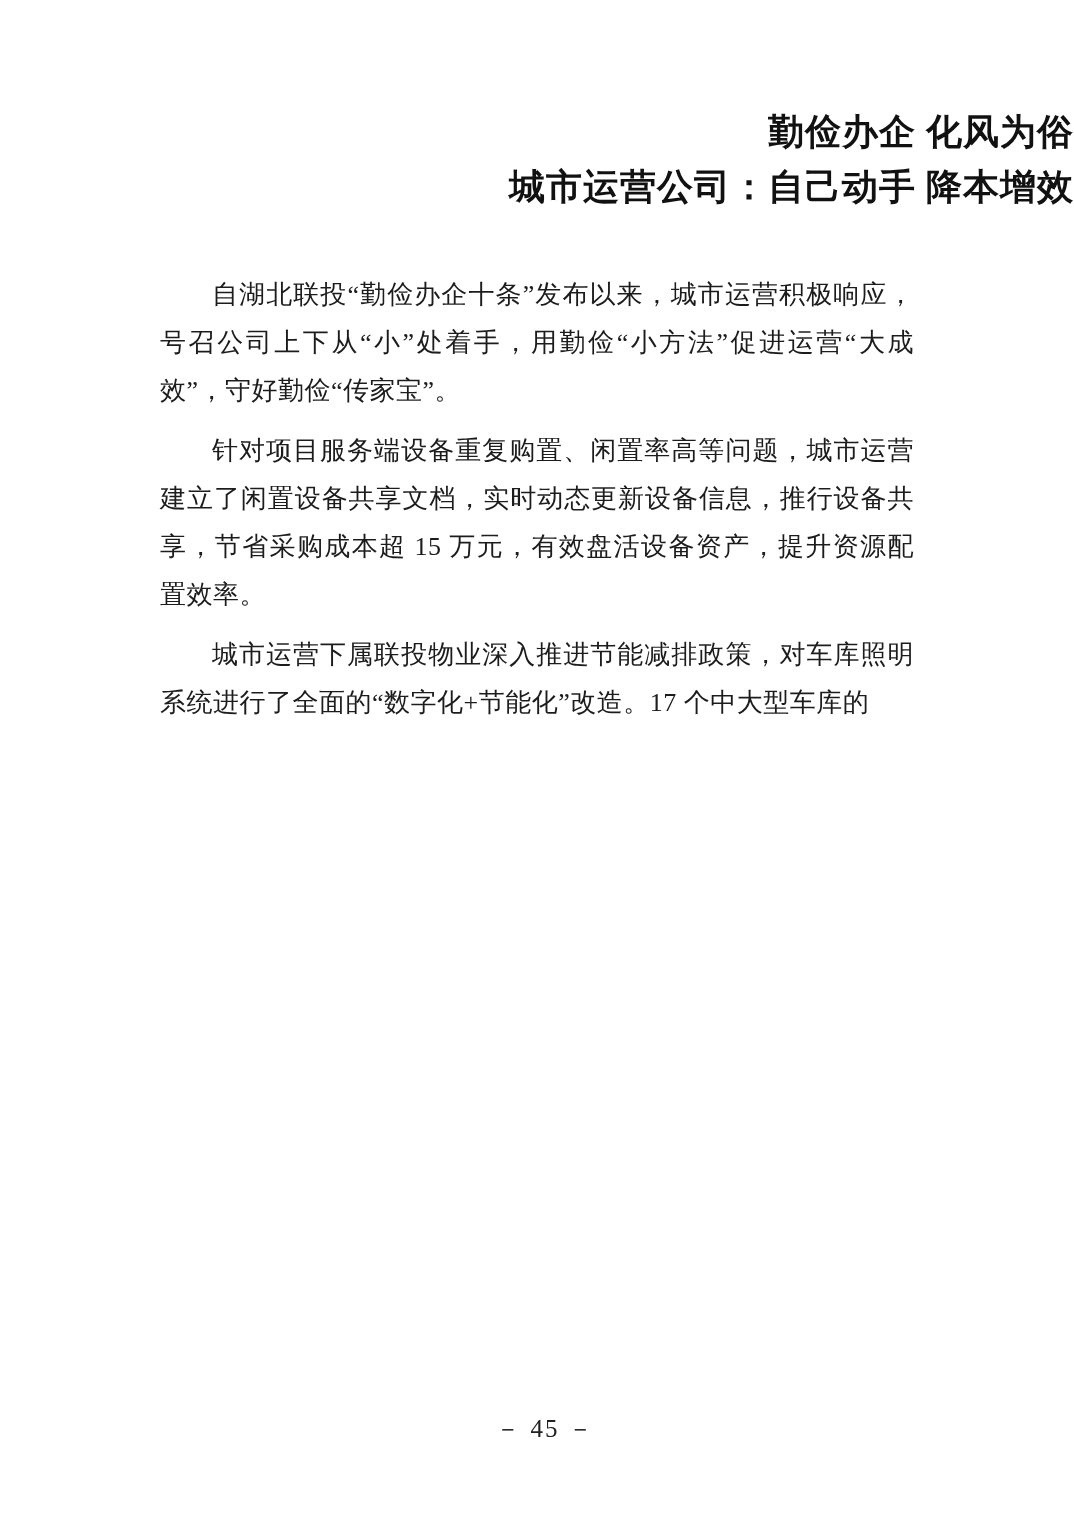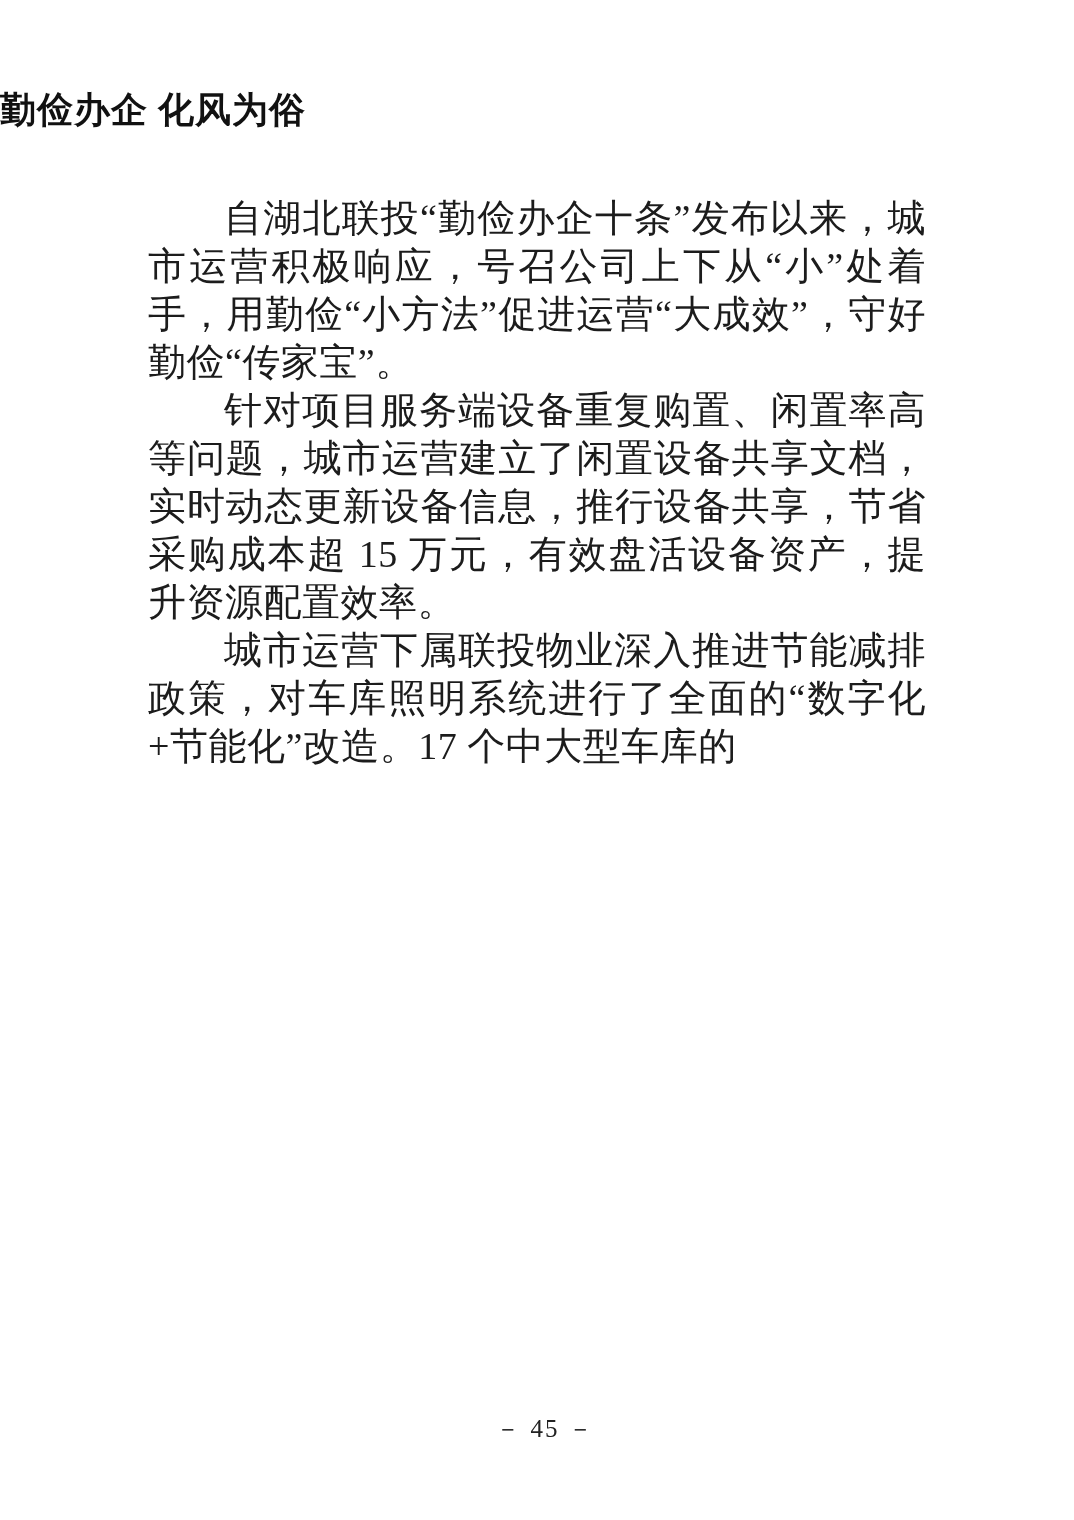--- a/index.html
+++ b/index.html
@@ -13,38 +13,38 @@
     height: 1520px;
     margin: 0 auto;
     background: #ffffff;
     overflow: hidden;
     font-family: "Liberation Serif", "DejaVu Serif", serif;
     color: #1b1b1b;
     box-sizing: border-box;
   }
   .title {
     margin: 0;
-    padding-top: 83px;
-    text-align: left;
+    padding-top: 105px;
+    text-align: right;
     font-size: 36px;
     font-weight: bold;
     line-height: 55px;
     color: #111111;
     letter-spacing: 1px;
   }
   .title-line {
     display: block;
   }
   .doc-body {
     margin: 56px 148px 0 148px;
     width: 778px;
   }
   .doc-body p {
-    margin: 0;
-    font-size: 38px;
+    margin: 12px;
+    font-size: 26px;
     line-height: 48px;
     text-align: justify;
     text-indent: 2em;
     letter-spacing: 0.5px;
     color: #1c1c1c;
   }
   .footer {
     position: absolute;
     left: 8px;
     top: 1412px;
@@ -55,20 +55,21 @@
     letter-spacing: 2px;
   }
 </style>
 </head>
 <body>
 
 <div class="page">
 
   <h1 class="title">
     <span class="title-line">勤俭办企 化风为俗</span>
+    <span class="title-line">城市运营公司：自己动手 降本增效</span>
   </h1>
 
   <div class="doc-body">
     <p>自湖北联投“勤俭办企十条”发布以来，城市运营积极响应，号召公司上下从“小”处着手，用勤俭“小方法”促进运营“大成效”，守好勤俭“传家宝”。</p>
     <p>针对项目服务端设备重复购置、闲置率高等问题，城市运营建立了闲置设备共享文档，实时动态更新设备信息，推行设备共享，节省采购成本超 15 万元，有效盘活设备资产，提升资源配置效率。</p>
     <p>城市运营下属联投物业深入推进节能减排政策，对车库照明系统进行了全面的“数字化+节能化”改造。17 个中大型车库的</p>
   </div>
 
   <div class="footer">
     <span>－ 45 －</span>

